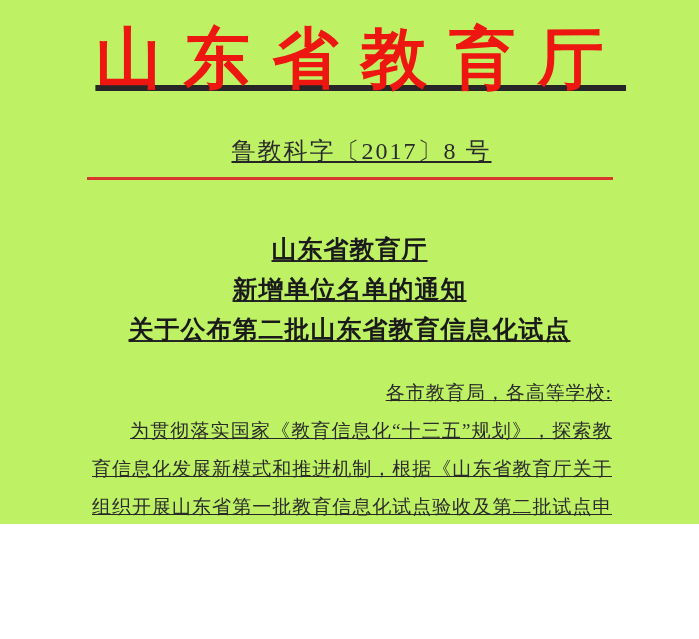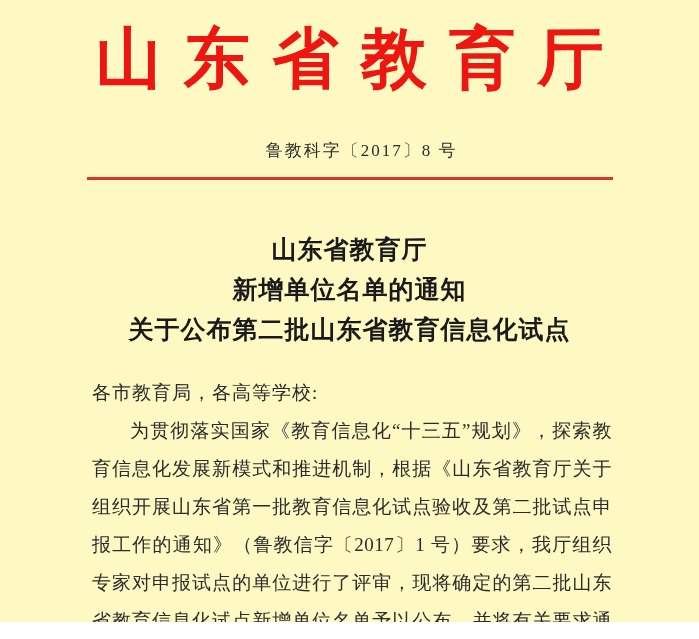--- a/index.html
+++ b/index.html
@@ -3,41 +3,42 @@
 <meta charset="utf-8">
 <style>
   html, body {
     margin: 0;
     padding: 0;
     background: #ffffff;
   }
   .page {
     position: relative;
     width: 699px;
-    height: 622px;
-    background: #fef9c3;
+    height: 524px;
+    background: #bef264;
     overflow: hidden;
     font-family: "Liberation Serif", "DejaVu Serif", serif;
     color: #262626;
+    text-decoration: underline;
   }
   .agency-name {
     margin-top: 10px;
     text-align: center;
     font-size: 66px;
     line-height: 98px;
     font-weight: bold;
     color: #EE1610;
     letter-spacing: 0.34em;
     text-indent: 0.34em; 
     white-space: nowrap;
   }
   .doc-number {
     margin-top: 32px;
     text-align: center;
-    font-size: 17px;
+    font-size: 24px;
     line-height: 22px;
     color: #2b2b2b;
     letter-spacing: 2px;
     padding-left: 24px;
   }
   .red-rule {
     width: 526px;
     height: 3px;
     margin: 15px auto 0 auto;
     background: #D8362F;
@@ -54,21 +55,21 @@
   .doc-title .title-line {
     display: block;
   }
   .body-block {
     margin: 24px 87px 0 92px;
     font-size: 19px;
     line-height: 38px;
     color: #2b2b2b;
   }
   .salutation {
-    text-align: left;
+    text-align: right;
     letter-spacing: 1px;
   }
   .paragraph {
     margin: 0;
     text-indent: 2em;
     text-align: justify;
     letter-spacing: 0.5px;
   }
 </style>
 </head>

